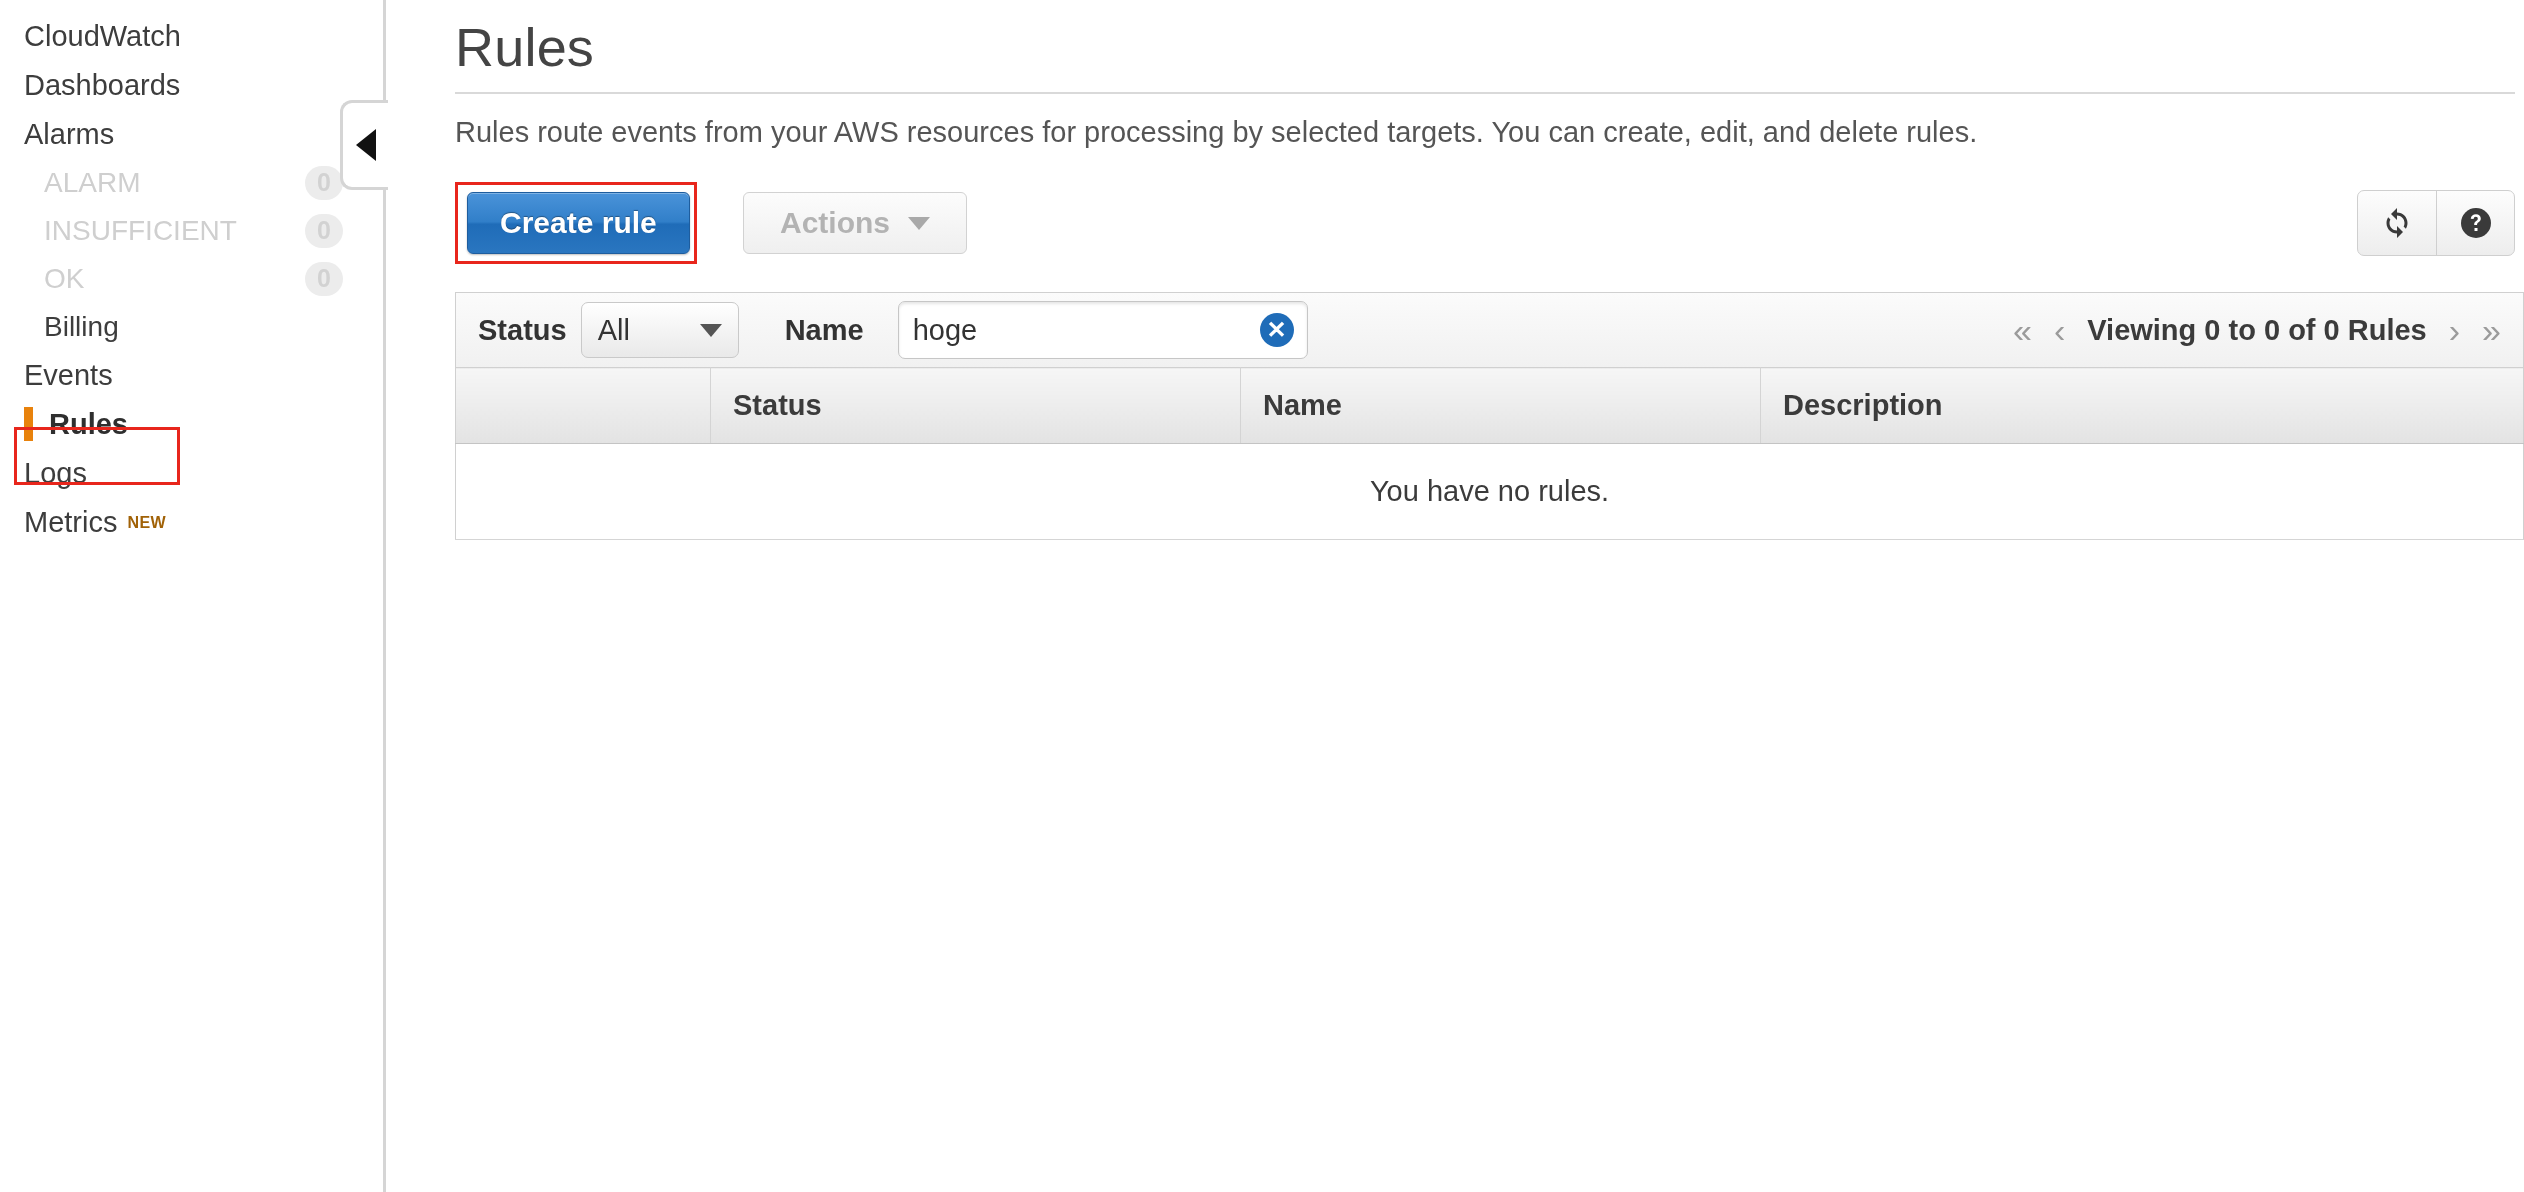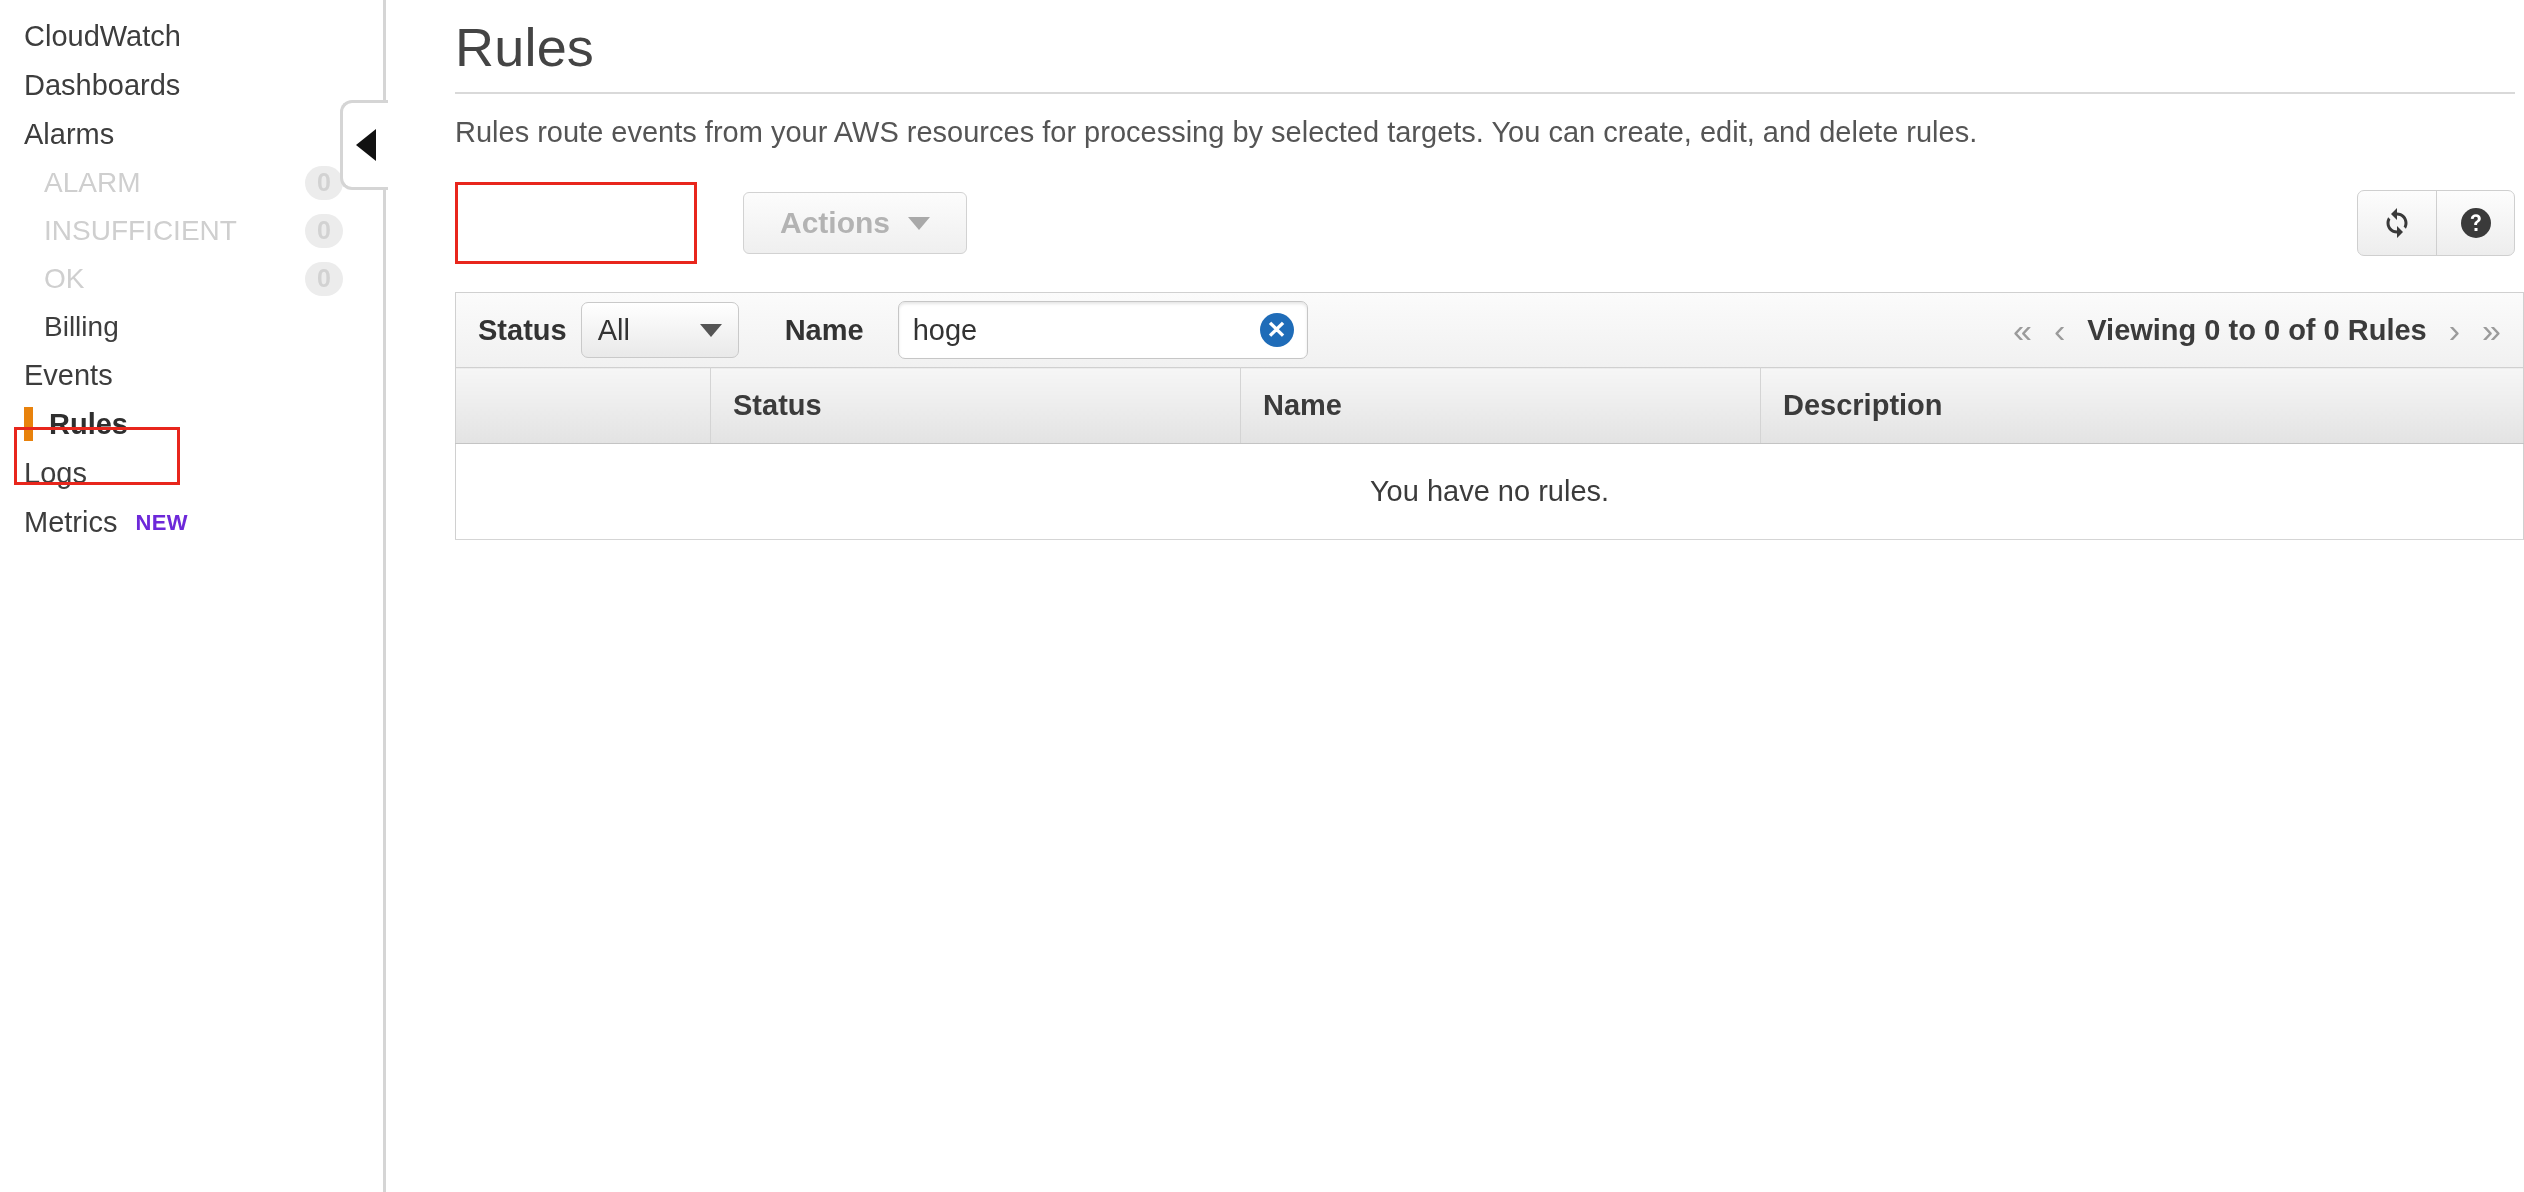--- a/index.html
+++ b/index.html
@@ -33,22 +33,22 @@
   }
   .nav-item.sub.billing { color: #3d3d3d; }
   .nav-label { display:inline-block; }
   .badge-pill {
     display:inline-flex; align-items:center; justify-content:center;
     min-width: 38px; height: 34px; padding: 0 10px;
     border-radius: 17px; background: #ececec; color: #d2d2d2;
     font-size: 25px; font-weight: 700; margin-right: 18px;
   }
   .new-badge {
-    color: #6d28d9; font-size: 22px; font-weight: 700;
-    margin-left: 18px; vertical-align: super; letter-spacing: .4px;
+    color: #a16207; font-size: 16px; font-weight: 700;
+    margin-left: 10px; vertical-align: super; letter-spacing: .4px;
   }
   
   .nav-item.selected {
     position: relative; font-weight: 700; color: #2f2f2f;
     padding-left: 24px;
   }
   .sel-bar {
     display:inline-block; width: 9px; height: 34px;
     background: #e8820c; margin-right: 16px;
   }
@@ -281,20 +281,21 @@
 
   <main class="main">
 
     <h1 class="page-title">Rules</h1>
     <div class="title-rule"></div>
     <p class="page-desc">Rules route events from your AWS resources for processing by selected targets. You can create, edit, and delete rules.</p>
 
     <div class="action-row">
       <div class="annot-box" id="annot-create"></div>
 
+      <button class="btn-create">Create rule</button>
 
       <div class="btn-actions">
         <span>Actions</span>
         <span class="caret-down"></span>
       </div>
 
       <div class="btn-group-right">
         <div class="igbtn">
           <svg width="36" height="36" viewBox="0 0 24 24">
             <path fill="#3a3a3a" d="M12 5V2L8 6l4 4V7c2.8 0 5 2.2 5 5 0 .9-.2 1.7-.6 2.4l1.5 1.5C18.6 14.7 19 13.4 19 12c0-3.9-3.1-7-7-7zm0 12c-2.8 0-5-2.2-5-5 0-.9.2-1.7.6-2.4L6.1 8.1C5.4 9.3 5 10.6 5 12c0 3.9 3.1 7 7 7v3l4-4-4-4v3z"></path>

